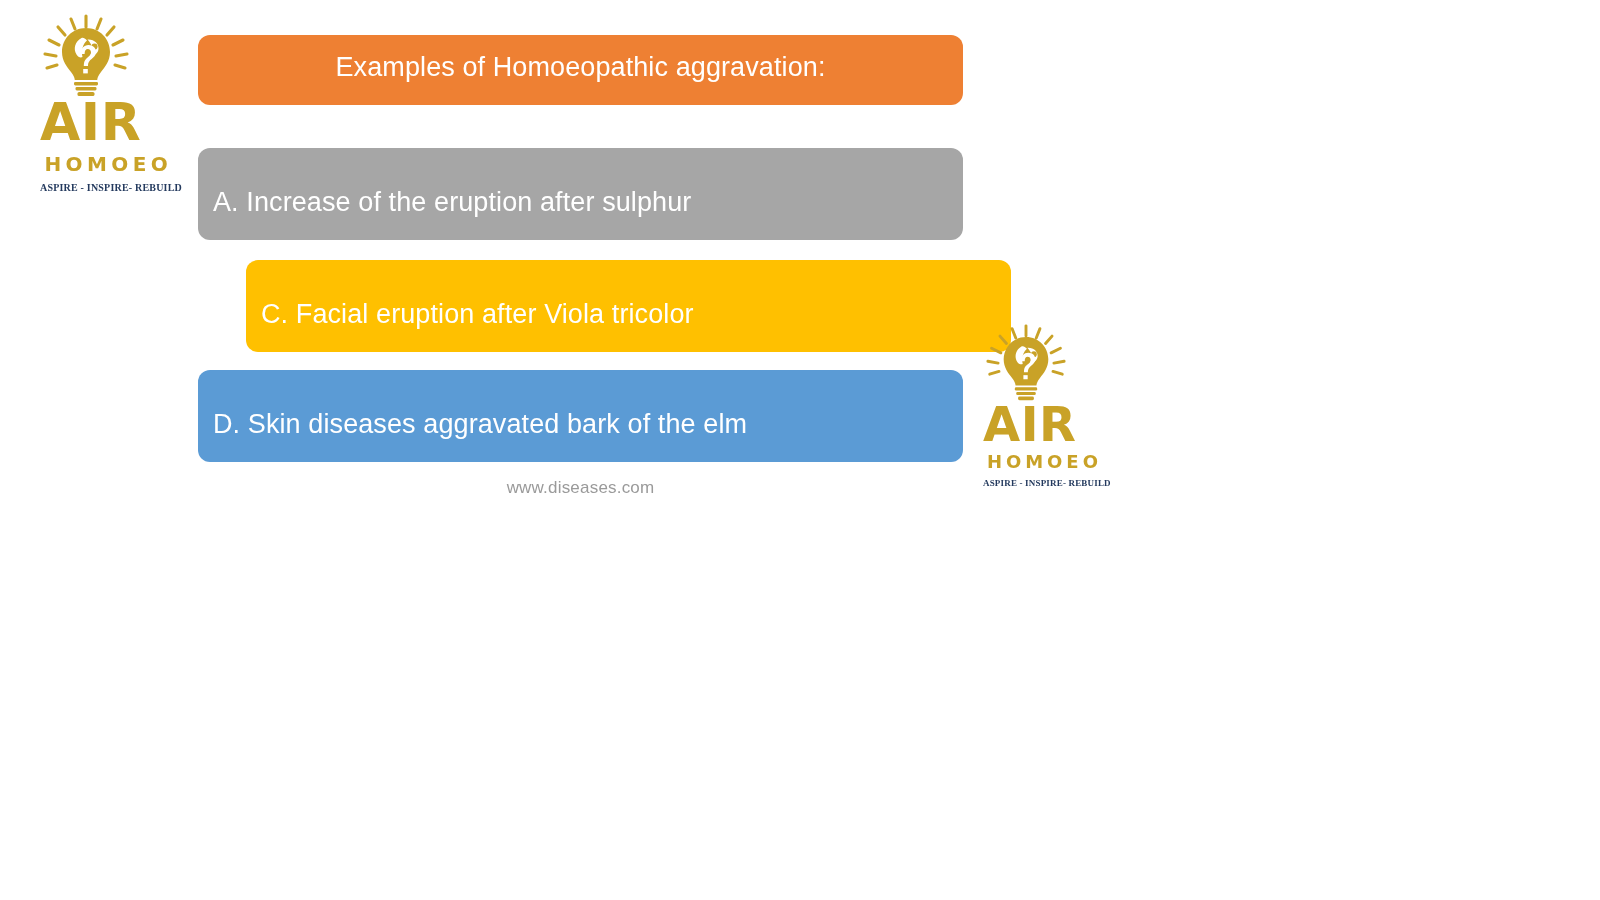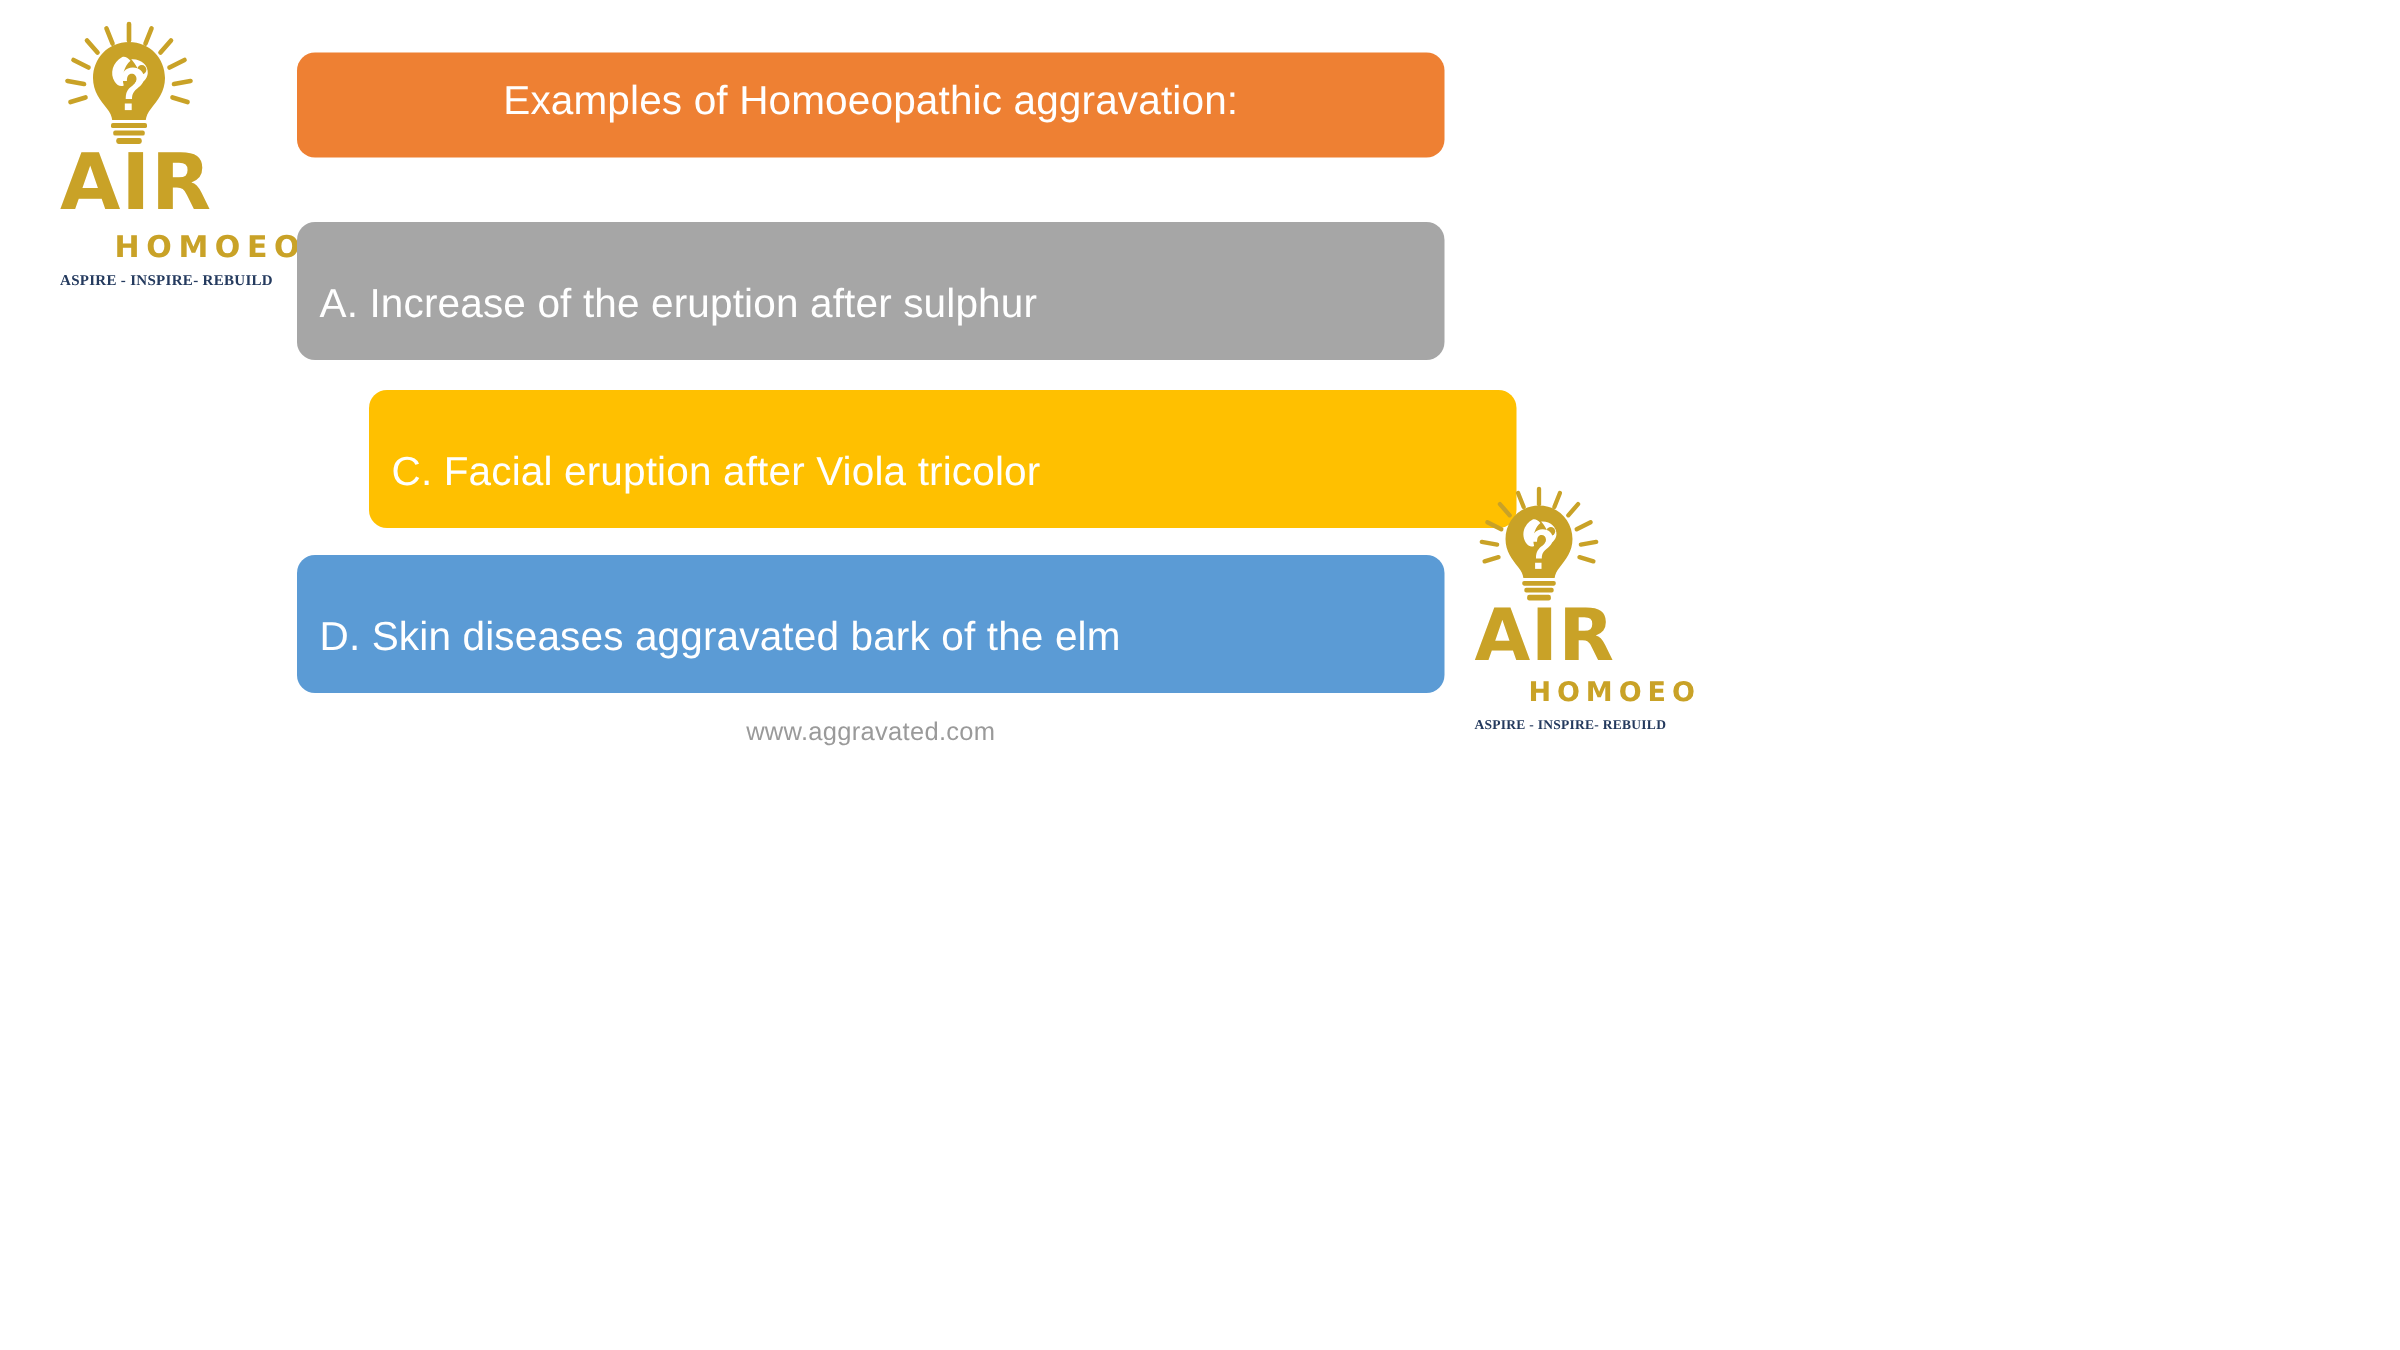--- a/index.html
+++ b/index.html
@@ -38,21 +38,20 @@
   .logo .wordmark {
     font-family: "DejaVu Sans", sans-serif;
     font-weight: bold;
     letter-spacing: 0.01em;
     line-height: 1;
   }
   .logo .subword {
     font-family: "DejaVu Sans", sans-serif;
     font-weight: bold;
     line-height: 1;
-    margin-left: 32px;
   }
   .logo .tagline {
     font-family: Liberation Serif, serif;
     font-weight: bold;
     line-height: 1;
     white-space: nowrap;
   }
 
   
   .logo-main { left: 40px; top: 14px; width: 136px; }
@@ -158,21 +157,21 @@
   </div>
 
   <div class="bar bar-option bar-c" style="background:#FFC000;margin-left:48px;">
     <span>C. Facial eruption after Viola tricolor</span>
   </div>
 
   <div class="bar bar-option bar-d" style="background:#5B9BD5;">
     <span>D. Skin diseases aggravated bark of the elm</span>
   </div>
 
-  <div class="site-url">www.aggravated.com</div>
+  <div class="site-url">www.diseases.com</div>
 
   <div class="logo logo-side">
     <span class="bulb-wrap">
       <svg width="86" height="80" viewBox="0 0 92 86" xmlns="http://www.w3.org/2000/svg" aria-hidden="true">
         <g stroke="#C9A227" stroke-width="3.1" stroke-linecap="round" fill="none">
           <line x1="46" y1="2" x2="46" y2="13"></line>
           <line x1="31" y1="5" x2="35" y2="15"></line>
           <line x1="61" y1="5" x2="57" y2="15"></line>
           <line x1="18" y1="13" x2="25" y2="21"></line>
           <line x1="74" y1="13" x2="67" y2="21"></line>

